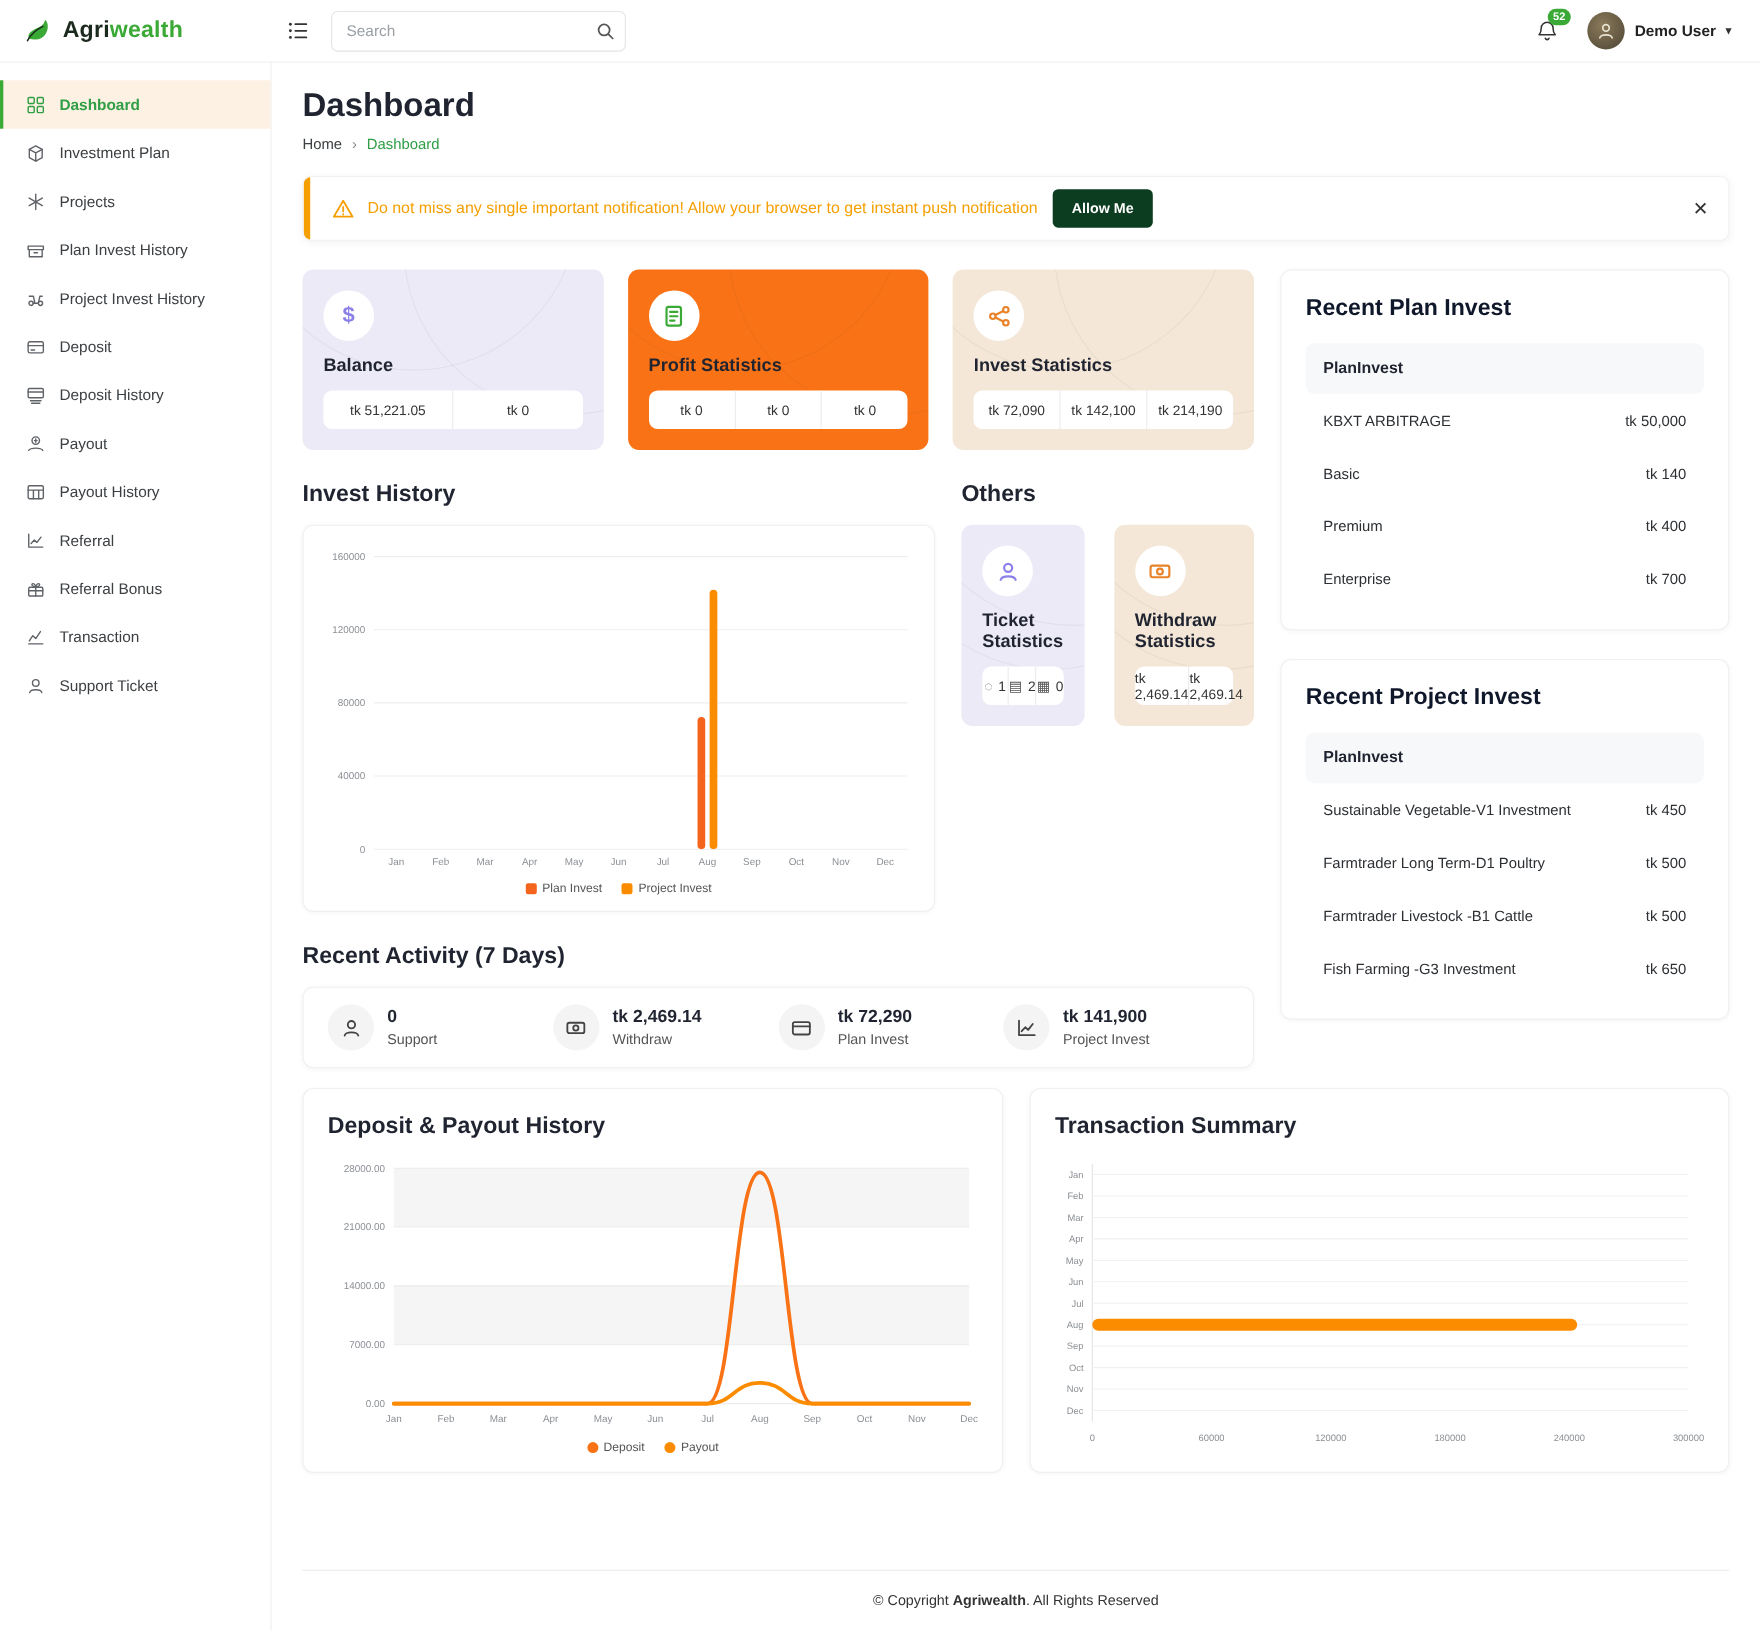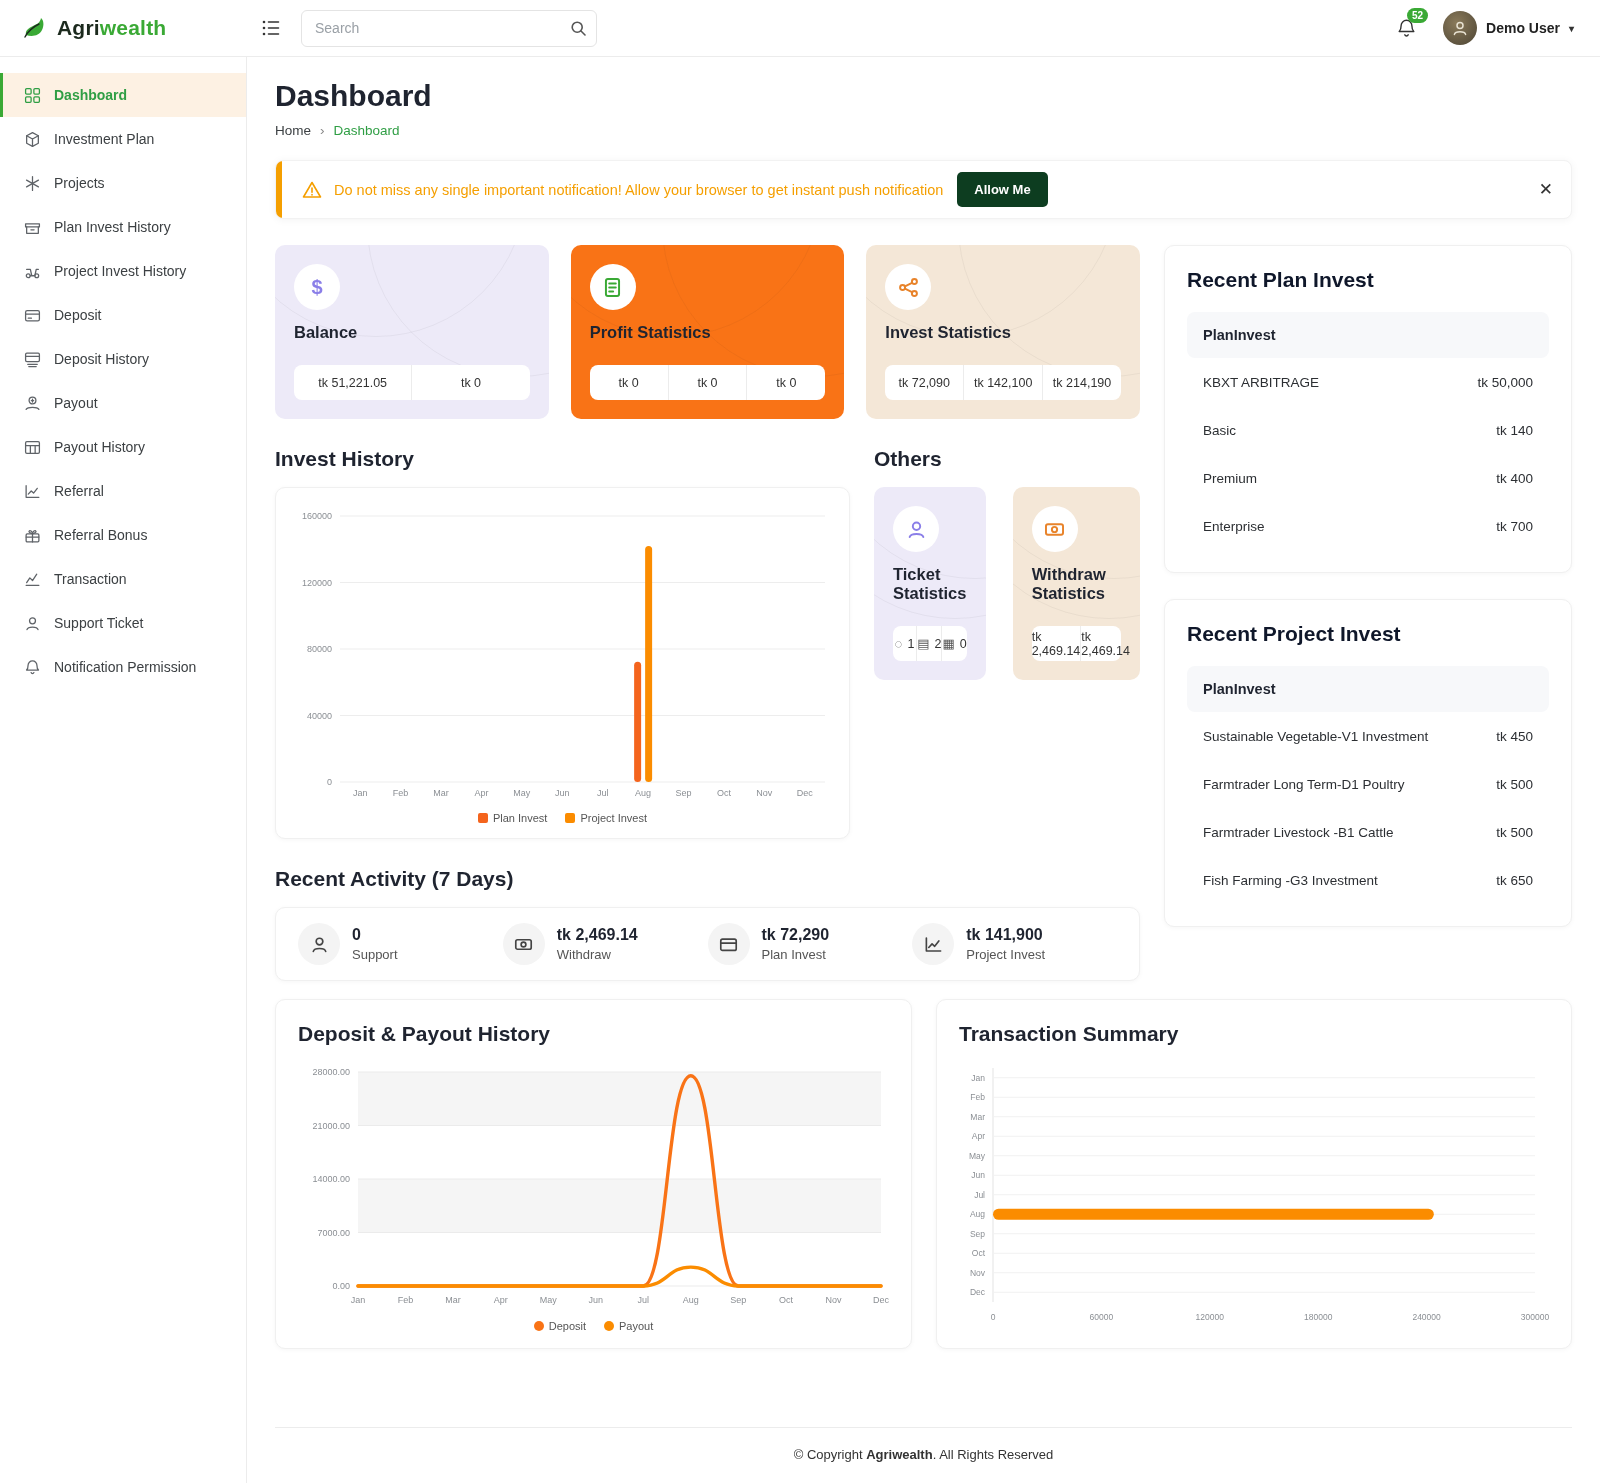--- a/index.html
+++ b/index.html
@@ -7,21 +7,21 @@
   body{height:1483px;overflow:hidden}
 
   
   .topbar{height:57px;background:#fff;border-bottom:1px solid #ececec;display:flex;align-items:center;padding-right:26px}
   .brand{width:247px;flex-shrink:0;display:flex;align-items:center;gap:9px;padding-left:22px;cursor:pointer}
   .brand svg{width:26px;height:26px}
   .brand-text{font-size:21px;font-weight:bold;color:#1c2a1e;letter-spacing:.2px}
   .brand-text .accent{color:#3aa935}
   .menu-toggle{background:none;border:none;margin:0 20px 0 14px;cursor:pointer;display:flex}
   .menu-toggle svg{width:20px;height:20px;stroke:#333;stroke-width:1.6;stroke-linecap:round;fill:#333}
-  .searchbox{position:relative;width:296px}
+  .searchbox{position:relative;width:268px}
   .searchbox input{width:100%;height:37px;border:1px solid #e4e4e4;border-radius:6px;padding:0 38px 0 13px;font-size:14px;color:#333;outline:none;font-family:"Liberation Sans",sans-serif}
   .searchbox input::placeholder{color:#9aa0a6}
   .searchbox .search-btn{position:absolute;right:4px;top:4px;width:30px;height:29px;border:none;background:none;cursor:pointer;display:flex;align-items:center;justify-content:center}
   .searchbox svg{width:17px;height:17px;fill:none;stroke:#555;stroke-width:1.6;stroke-linecap:round}
   .top-right{margin-left:auto;display:flex;align-items:center;gap:26px}
   .bell-wrap{position:relative;cursor:pointer;display:flex}
   .bell-wrap svg{width:21px;height:21px;fill:none;stroke:#333;stroke-width:1.4;stroke-linecap:round;stroke-linejoin:round}
   .badge{position:absolute;top:-10px;right:-11px;background:#3aa935;color:#fff;font-size:10px;font-weight:bold;border-radius:9px;padding:2px 5px;line-height:1.1}
   .user{display:flex;align-items:center;gap:9px;font-size:14px;font-weight:bold;color:#222;cursor:pointer}
   .avatar{width:34px;height:34px;border-radius:50%;background:radial-gradient(circle at 40% 35%,#8a7a5a,#4c4434);display:flex;align-items:center;justify-content:center}
@@ -64,21 +64,21 @@
   .stat-card::before{left:-50px;top:-210px}
   .stat-card::after{right:-120px;top:-170px}
   .stat-card.purple{background:#edeaf8}
   .stat-card.green{background:#f97316}
   .stat-card.tan{background:#f4e7d7}
   .icon-circle{width:46px;height:46px;border-radius:50%;background:#fff;display:flex;align-items:center;justify-content:center;position:relative;z-index:1}
   .icon-circle svg{width:21px;height:21px;fill:none;stroke-width:1.5;stroke-linecap:round;stroke-linejoin:round}
   .ic-purple svg{stroke:#8b7fe8}.ic-green svg{stroke:#3aa935}.ic-orange svg{stroke:#e8832a}
   .dollar-glyph{font-size:20px;font-weight:bold;color:#8b7fe8}
   .stat-title{font-size:16.5px;font-weight:bold;color:#1f2430;margin-top:13px;position:relative;z-index:1}
-  .stat-pill{margin-top:23px;background:#fff;border-radius:8px;display:flex;height:35px;align-items:stretch;position:relative;z-index:1}
+  .stat-pill{margin-top:13px;background:#fff;border-radius:8px;display:flex;height:35px;align-items:stretch;position:relative;z-index:1}
   .stat-pill .val{flex:1;display:flex;align-items:center;justify-content:center;font-size:12.5px;color:#333;border-right:1px solid #ececec;gap:5px}
   .stat-pill .val:last-child{border-right:none}
   .pill-glyph{font-size:13px;color:#555}
 
   
   .section-h{font-size:21px;font-weight:bold;color:#1f2430;margin:28px 0 16px}
   .mid-grid{display:grid;grid-template-columns:1fr 266px;gap:24px;align-items:start}
   .mid-grid .section-h{margin-top:28px}
 
   .card{background:#fff;border:1px solid #f0f0f0;border-radius:10px;box-shadow:0 1px 5px rgba(0,0,0,.04)}
@@ -287,29 +287,20 @@
       </li>
       <li class="nav-item">
         <span class="nav-icon">
               <svg viewBox="0 0 16 16">
                 <circle cx="8" cy="5.5" r="2.8"></circle>
                 <path d="M2.8 13.8c.8-3.2 9.6-3.2 10.4 0"></path>
               </svg>
             </span>
         <span class="nav-label">Support Ticket</span>
       </li>
-      <li class="nav-item">
-        <span class="nav-icon">
-              <svg viewBox="0 0 16 16">
-                <path d="M8 1.8a4.2 4.2 0 0 1 4.2 4.2c0 3 .9 3.9 1.4 4.4H2.4C2.9 9.9 3.8 9 3.8 6A4.2 4.2 0 0 1 8 1.8z"></path>
-                <path d="M6.7 12.8a1.4 1.4 0 0 0 2.6 0"></path>
-              </svg>
-            </span>
-        <span class="nav-label">Notification Permission</span>
-      </li>
     </ul>
       </nav>
   </aside>
 
   <main class="main">
     <h1 class="page-title">Dashboard</h1>
     <div class="breadcrumb">
       <span class="home">Home</span>
       <span class="crumb-sep">›</span>
       <span class="current">Dashboard</span>

